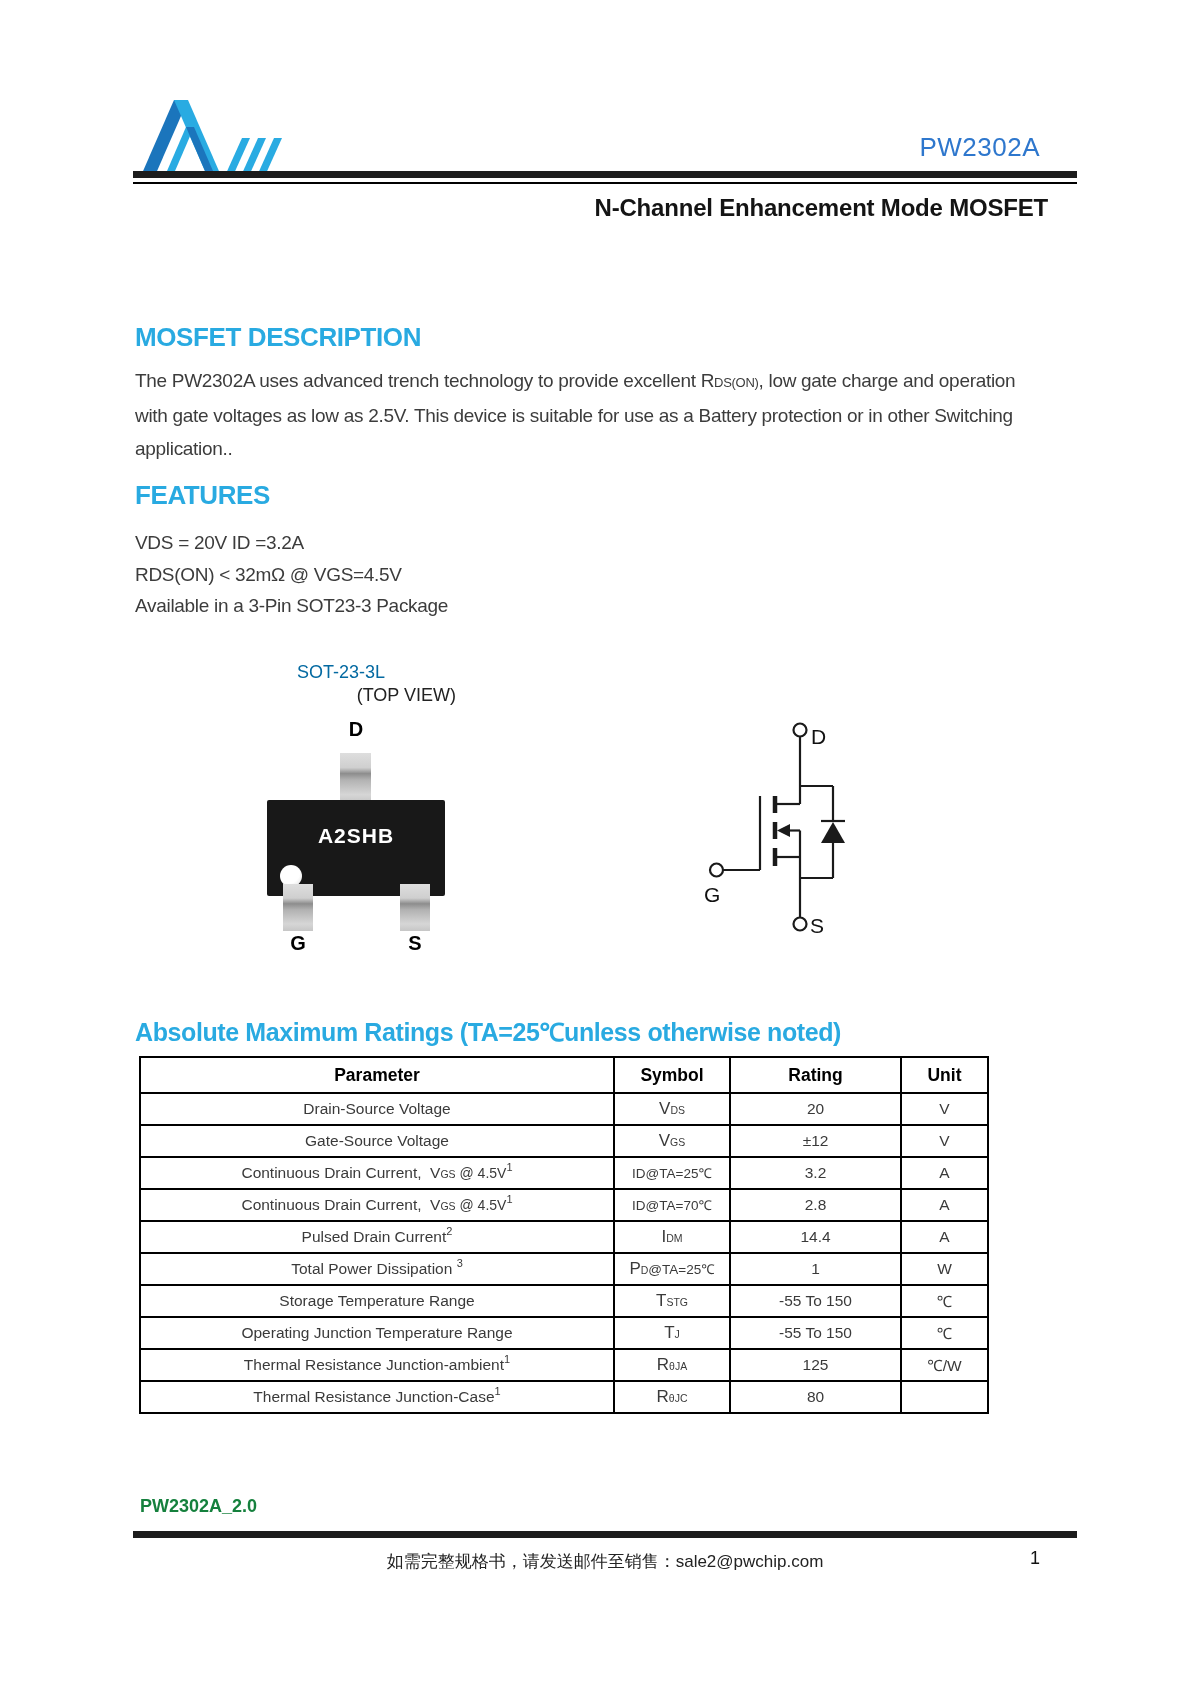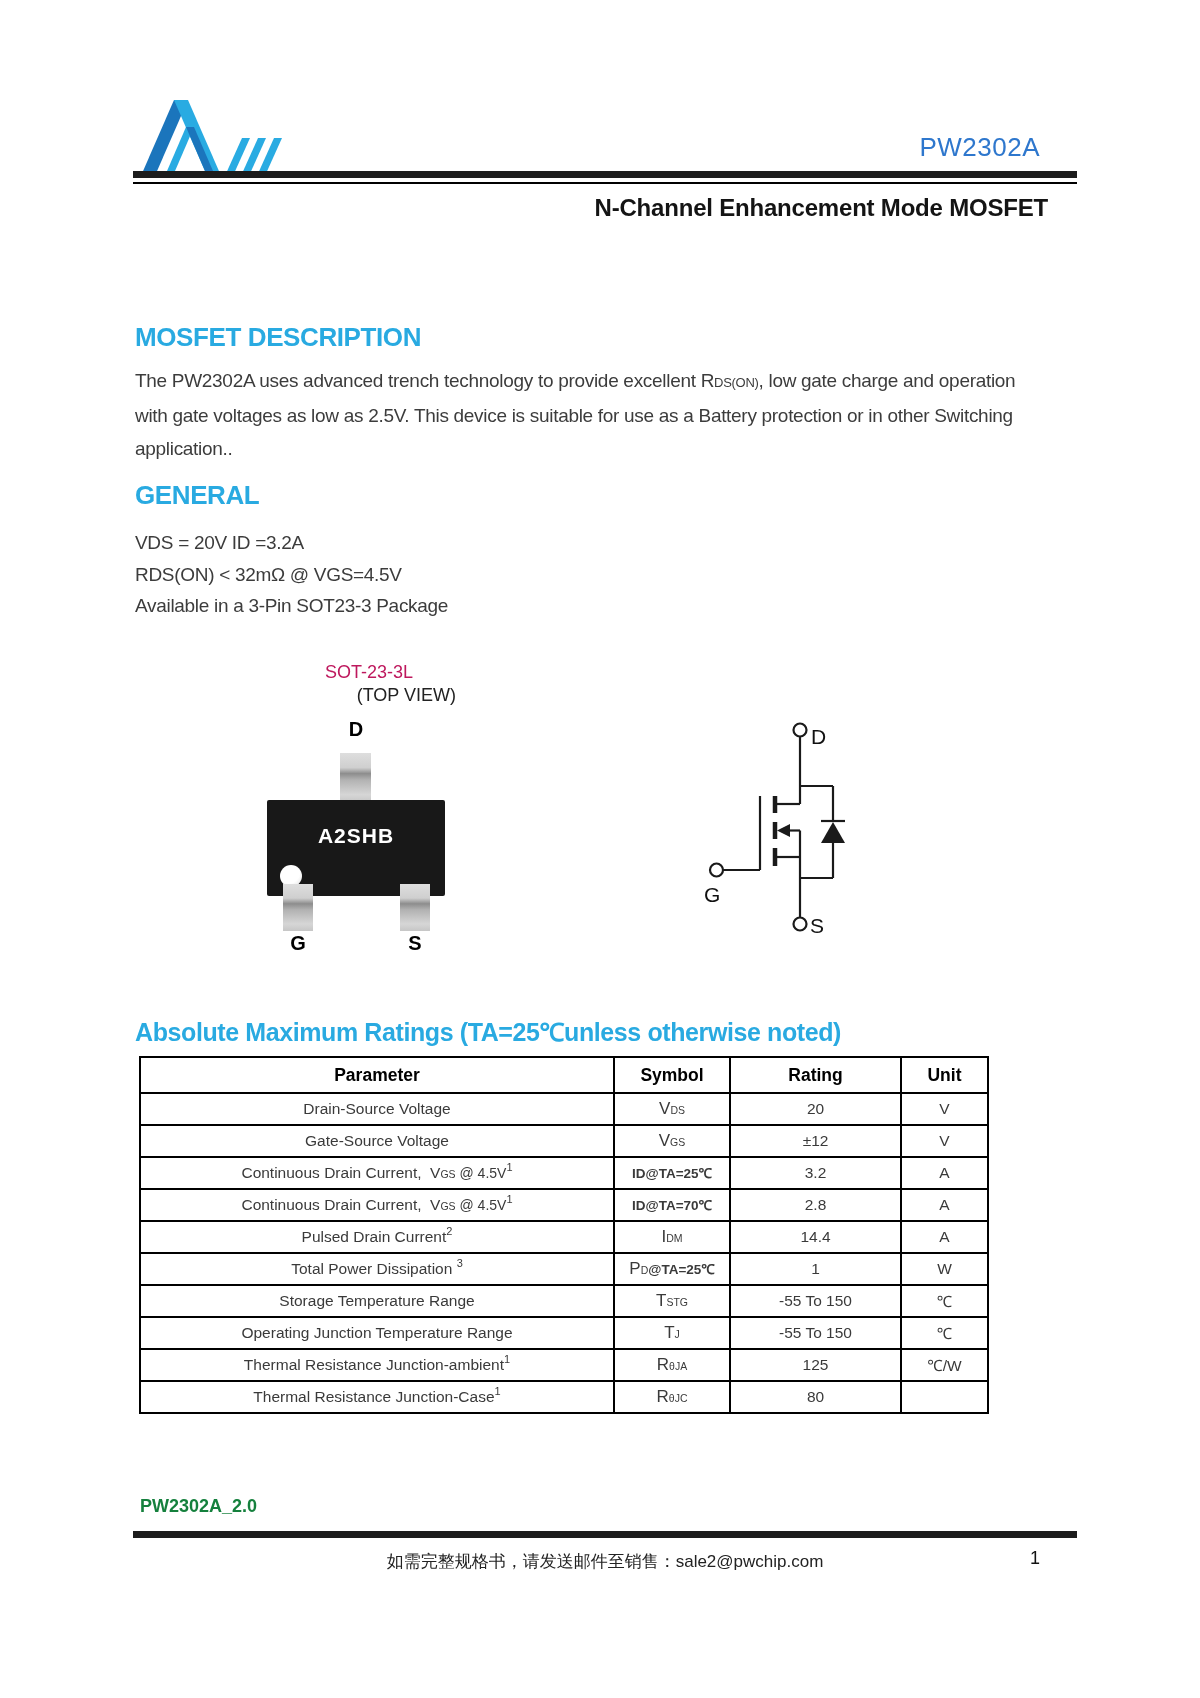--- a/index.html
+++ b/index.html
@@ -18,21 +18,21 @@
   .gd-heading{left:135px;top:322px;}
   .ft-heading{left:135px;top:480px;}
   .amr-heading{left:135px;top:1014px;font-size:25px;}
 
   
   .body-text{left:135px;top:364px;width:915px;font-size:19px;line-height:33px;color:#3c3c3c;letter-spacing:-0.3px;}
   .body-sub{font-size:13px;}
   .features-list{left:135px;top:527px;width:700px;font-size:19px;line-height:31.5px;color:#3c3c3c;letter-spacing:-0.3px;}
 
   
-  .pkg-caption{left:266px;top:662px;width:206px;text-align:center;font-size:18px;color:#be185d;}
+  .pkg-caption{left:238px;top:662px;width:206px;text-align:center;font-size:18px;color:#0369a1;}
   .pkg-caption2{left:250px;top:685px;width:206px;text-align:right;font-size:18px;color:#222;}
   .pin-label{font-weight:bold;font-size:20px;color:#000;text-align:center;}
   .lbl-d{left:336px;top:718px;width:40px;}
   .lbl-g{left:281px;top:932px;width:34px;}
   .lbl-s{left:398px;top:932px;width:34px;}
   .pin{background:linear-gradient(to bottom,#dedede 0%,#cfcfcf 30%,#8d8d8d 42%,#b2b2b2 55%,#d6d6d6 85%,#c6c6c6 100%);}
   .pin-top{left:340px;top:753px;width:31px;height:49px;}
   .pin-bl{left:283px;top:884px;width:30px;height:47px;}
   .pin-br{left:400px;top:884px;width:30px;height:47px;}
   .pkg-body{left:267px;top:800px;width:178px;height:96px;background:#181818;border-radius:2px;}
@@ -46,21 +46,21 @@
 
   
   .ratings-table{left:139px;top:1056px;border-collapse:collapse;table-layout:fixed;background:#fff;}
   .ratings-table th,.ratings-table td{border:2px solid #000;text-align:center;vertical-align:middle;
       padding:0 10px;overflow:hidden;white-space:nowrap;}
   .ratings-table th{height:34px;font-size:17.5px;color:#000;}
   .ratings-table td{height:30px;font-size:15.5px;color:#3a3a3a;}
   .c-sym{font-size:15px;}
   .sm{font-size:17px;}
   .ss{font-size:10.5px;}
-  .sp{font-size:13.5px;font-weight:bold;}
+  .sp{font-size:13.5px;}
   .psub{font-size:10.5px;}
   .ppost{font-size:14px;}
   .psup{font-size:11px;position:relative;top:-7px;}
   .c-rating{font-size:15px;}
   .c-unit{font-size:14.5px;}
 
   
   .footer-rule{left:133px;top:1531px;width:944px;height:7px;background:#1c1c1c;}
   .doc-id{left:140px;top:1496px;font-size:18px;font-weight:bold;color:#15803d;}
   .footer-center{left:133px;top:1550px;width:944px;text-align:center;font-size:17px;color:#222;}
@@ -82,21 +82,21 @@
   </svg>
 
   <div class="abs part-number">PW2302A</div>
   <div class="abs rule-thick"></div>
   <div class="abs rule-thin"></div>
   <div class="abs doc-title">N-Channel Enhancement Mode MOSFET</div>
 
   <div class="abs sec-heading gd-heading">MOSFET DESCRIPTION</div>
   <p class="abs body-text" style="margin:0;"><span>The PW2302A uses advanced trench technology to provide excellent R</span><span class="body-sub">DS(ON)</span><span>, low gate charge and operation with gate voltages as low as 2.5V. This device is suitable for use as a Battery protection or in other Switching application..</span></p>
 
-  <div class="abs sec-heading ft-heading">GENERAL</div>
+  <div class="abs sec-heading ft-heading">FEATURES</div>
   <div class="abs features-list">
     <div>VDS = 20V ID =3.2A</div>
     <div>RDS(ON) &lt; 32mΩ @ VGS=4.5V</div>
     <div>Available in a 3-Pin SOT23-3 Package</div>
   </div>
 
   <div class="abs pkg-caption">SOT-23-3L</div>
   <div class="abs pkg-caption2">(TOP VIEW)</div>
   <div class="abs pin-label lbl-d">D</div>
   <div class="abs pin pin-top"></div>

